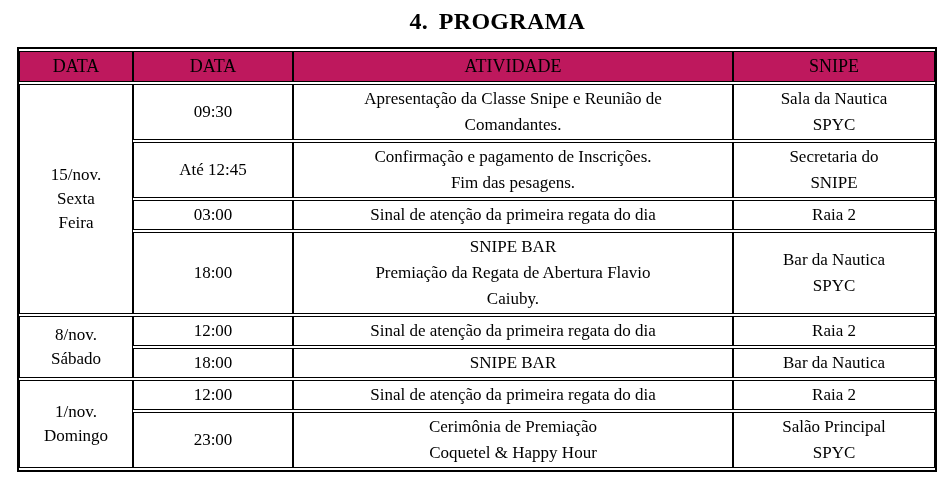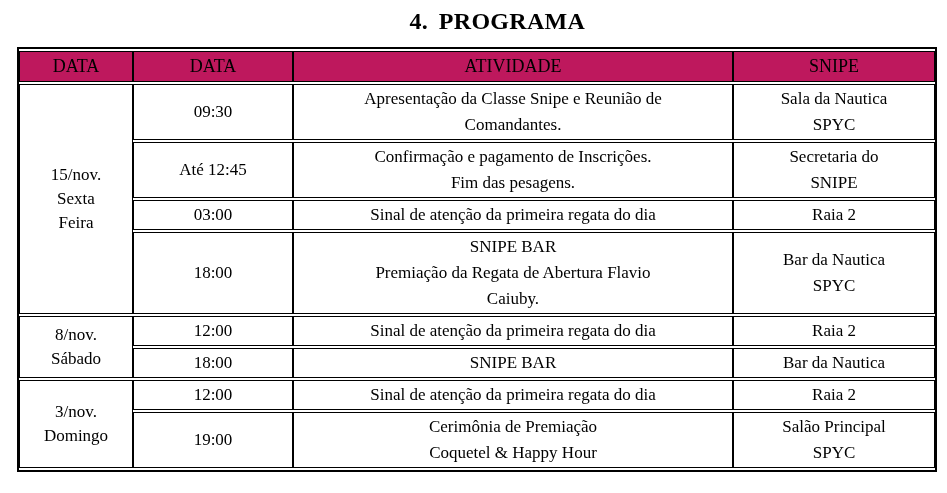--- a/index.html
+++ b/index.html
@@ -120,28 +120,28 @@
         <td>Sinal de atenção da primeira regata do dia</td>
         <td>Raia 2</td>
       </tr>
       <tr>
         <td>18:00</td>
         <td>SNIPE BAR</td>
         <td>Bar da Nautica</td>
       </tr>
 
       <tr>
-        <td class="date-cell" rowspan="2">3/nov.
+        <td class="date-cell" rowspan="2">1/nov.
 Domingo</td>
         <td>12:00</td>
         <td>Sinal de atenção da primeira regata do dia</td>
         <td>Raia 2</td>
       </tr>
       <tr>
-        <td>19:00</td>
+        <td>23:00</td>
         <td>Cerimônia de Premiação
 Coquetel &amp; Happy Hour</td>
         <td>Salão Principal
 SPYC</td>
       </tr>
     </tbody>
   </table>
 
 </div>
 

